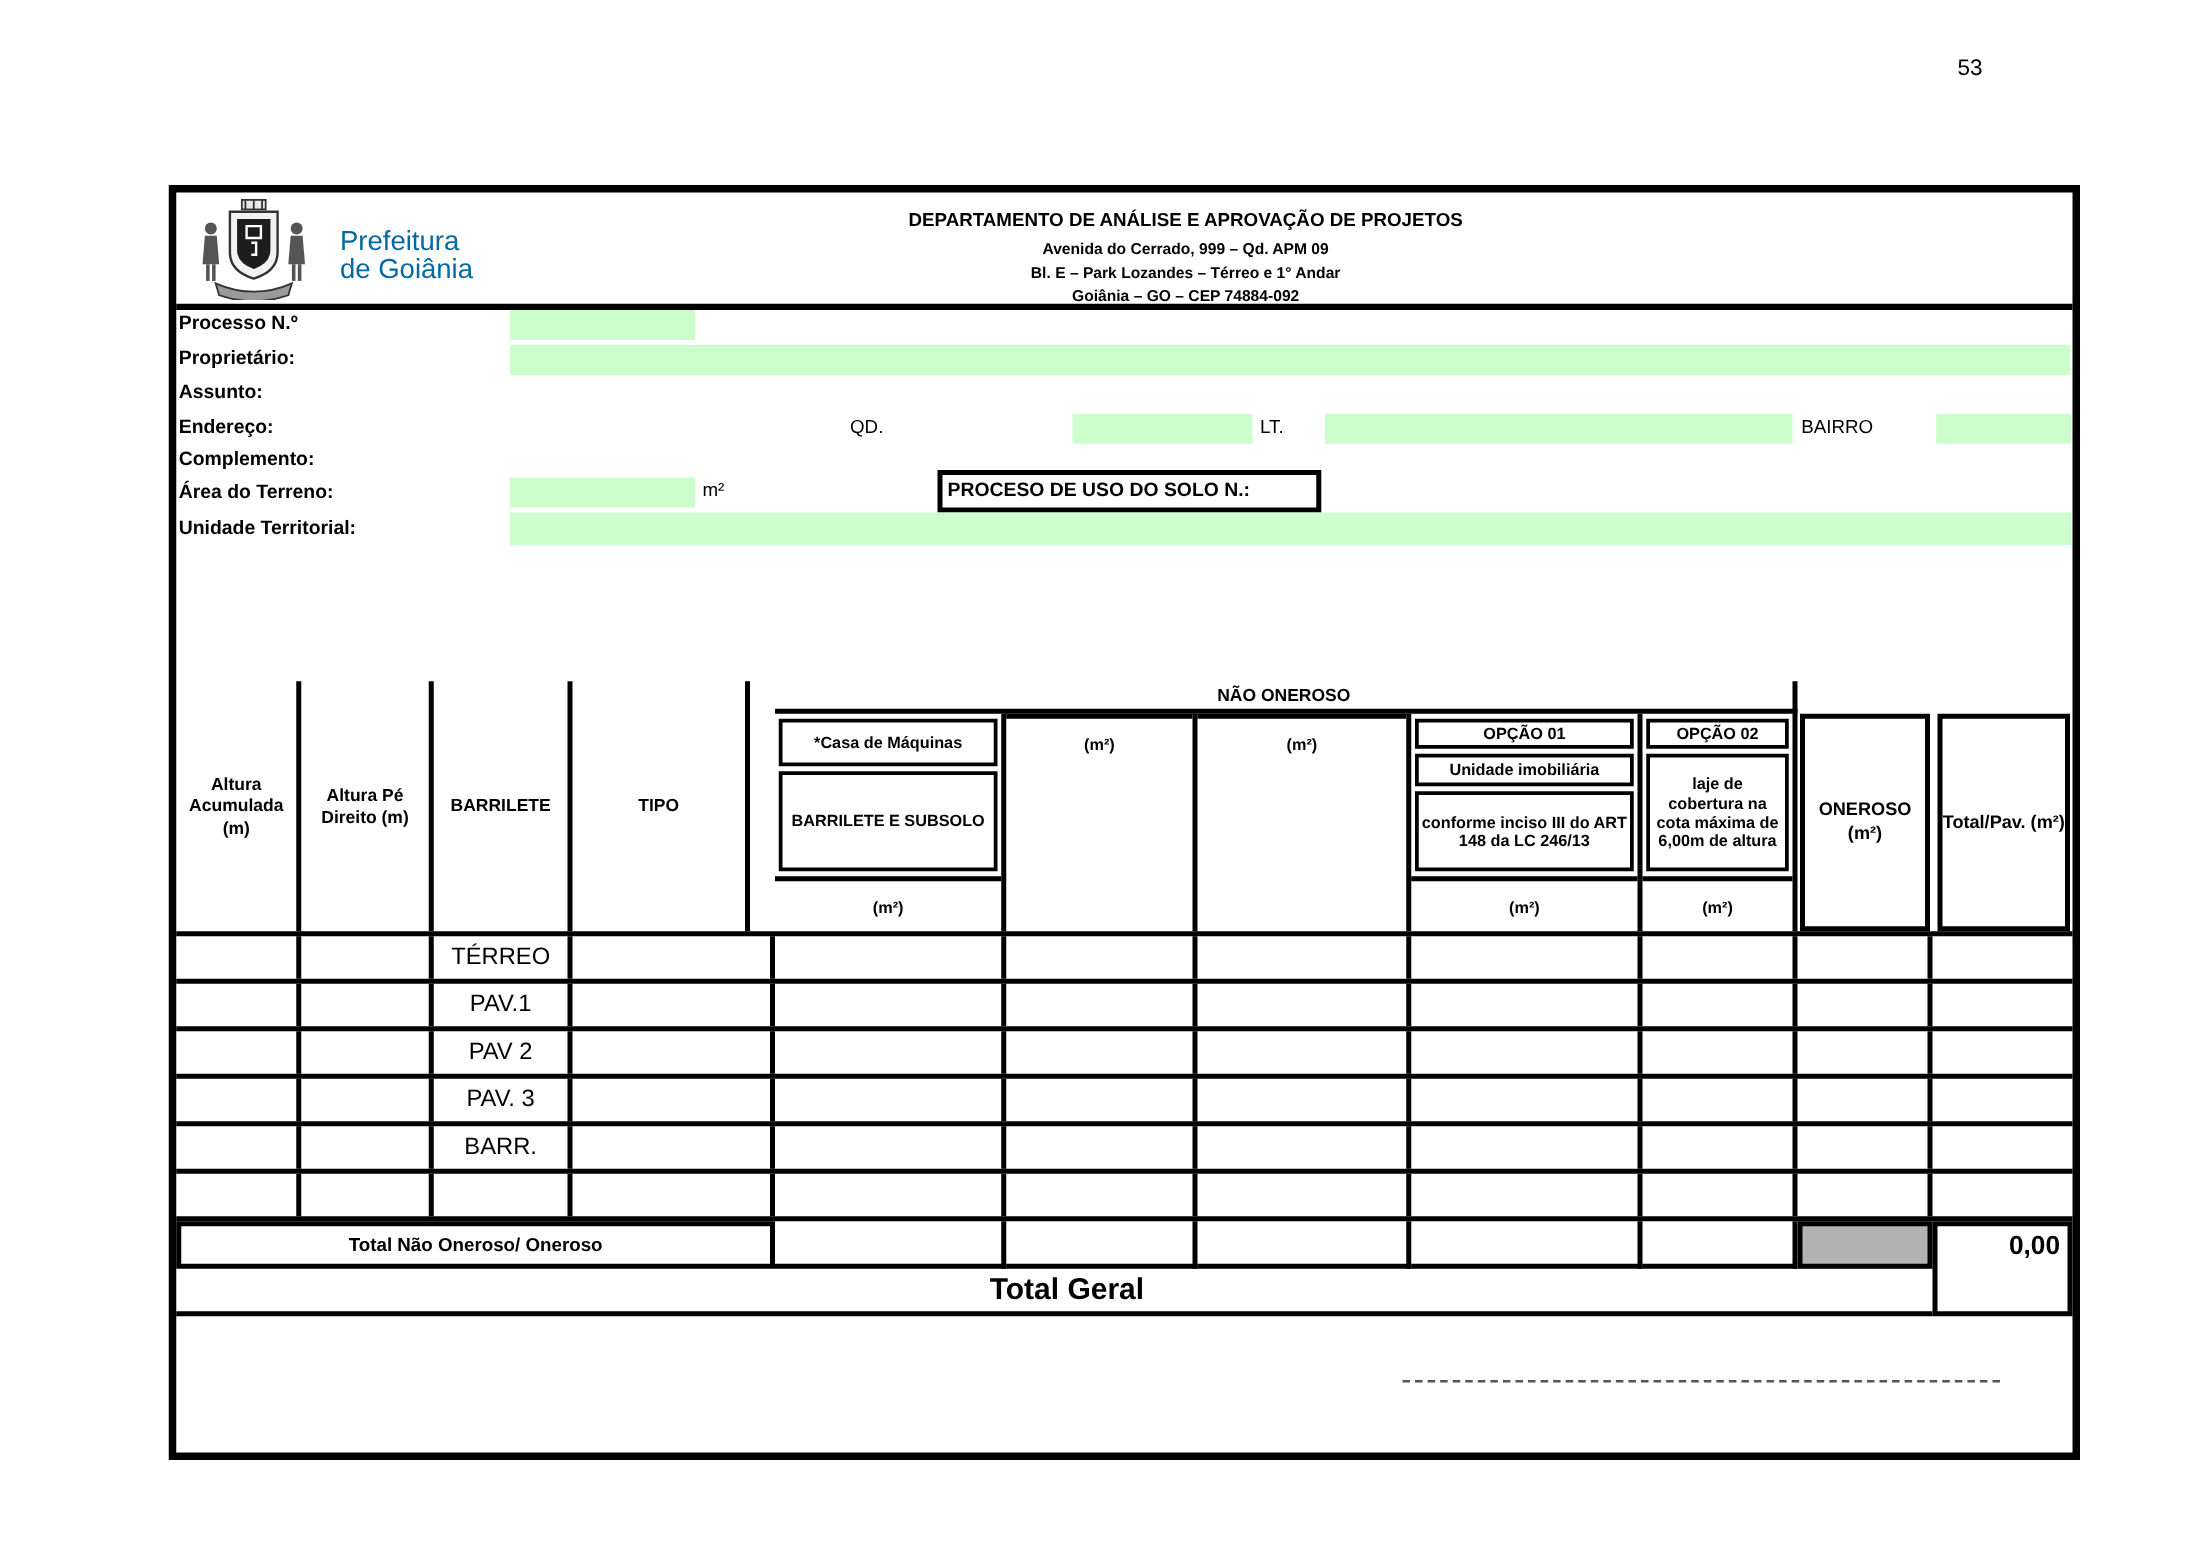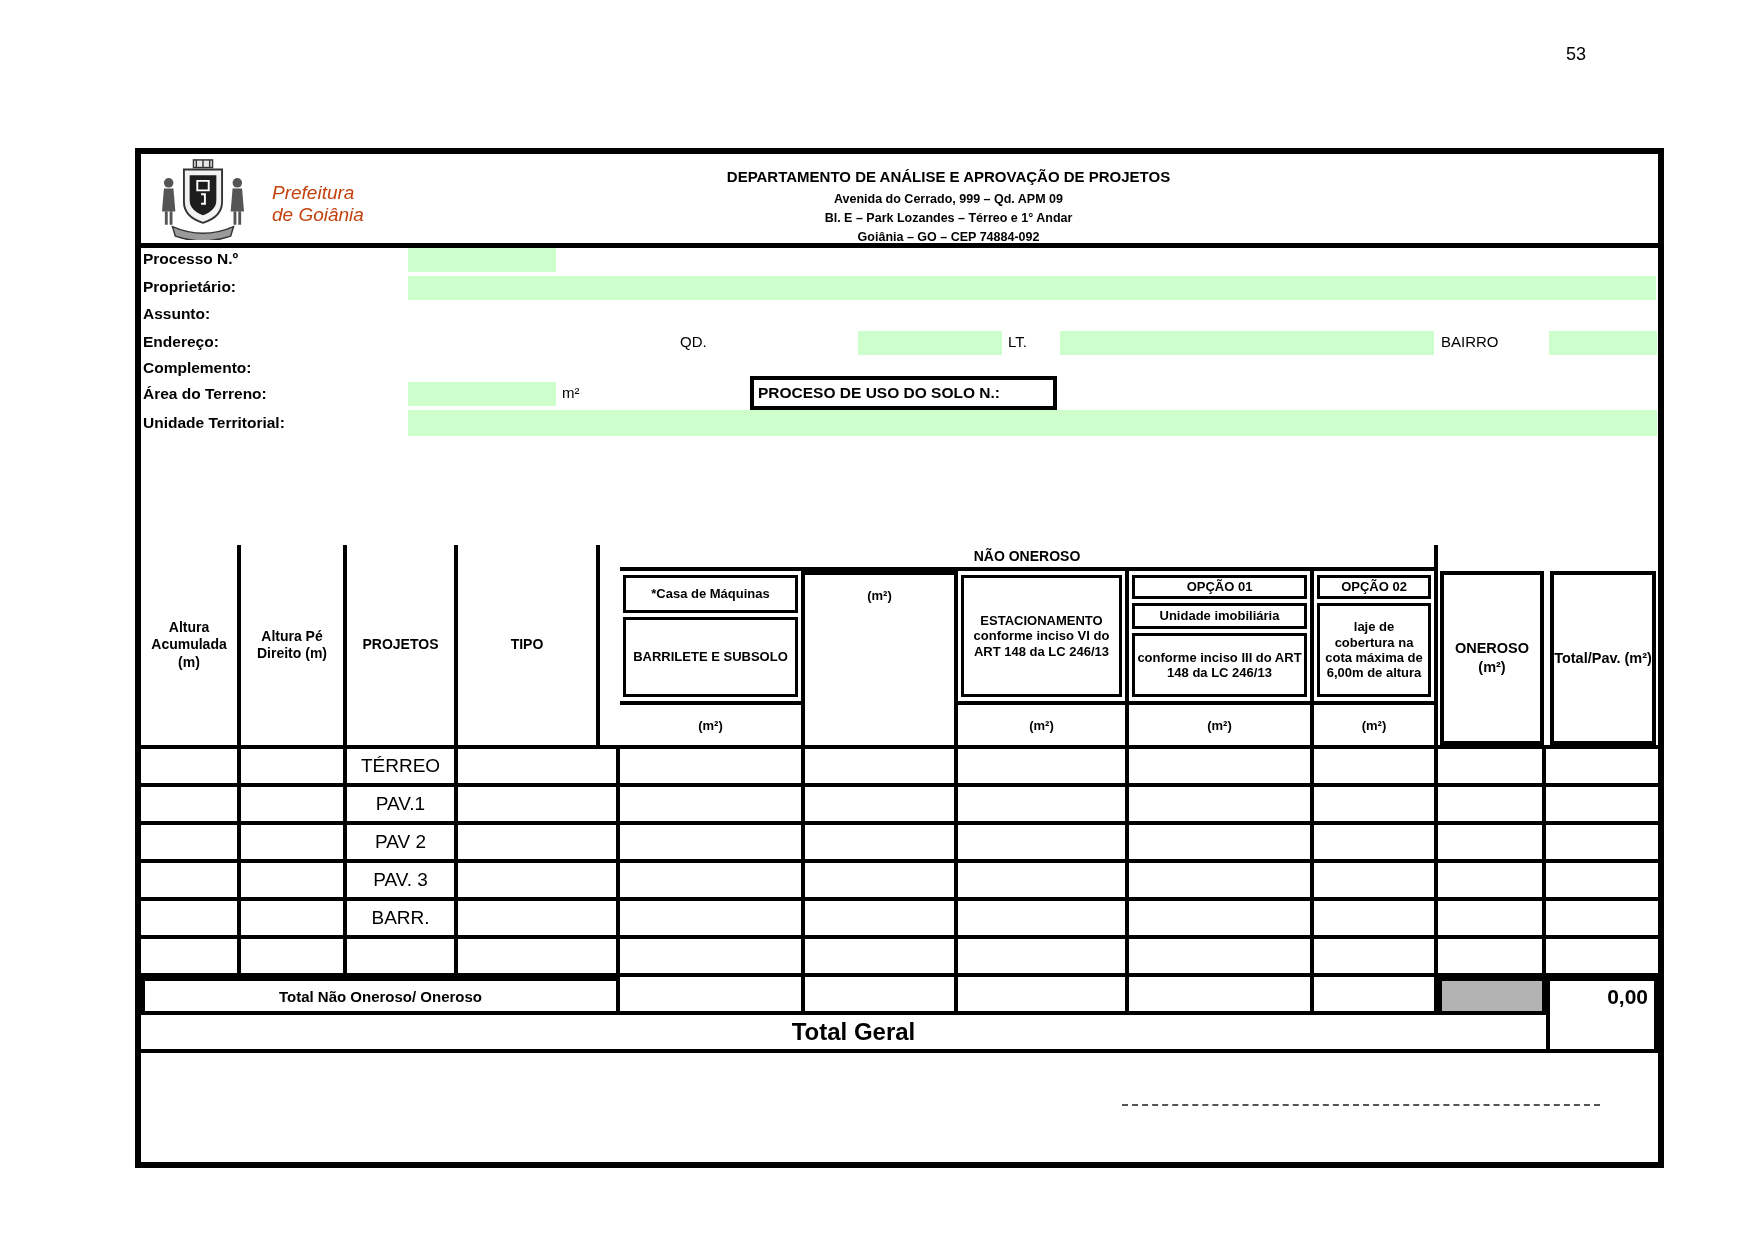--- a/index.html
+++ b/index.html
@@ -10,21 +10,21 @@
   }
   .pagenum { position:absolute; left:1566px; top:44px; font-size:18px; }
 
   .form {
     position:absolute; left:135px; top:148px; width:1529px; height:1020px;
     border:6px solid #000;
   }
   
   .sec-header { position:absolute; left:0; top:0; width:100%; height:94px; border-bottom:5px solid #000; }
   .logo { position:absolute; left:14px; top:4px; width:96px; height:82px; }
-  .orgname { position:absolute; left:131px; top:28px; font-size:19px; line-height:22px; color:#c2410c;font-style:italic; }
+  .orgname { position:absolute; left:131px; top:28px; font-size:22px; line-height:22px; color:#0369a1; }
   .dept { position:absolute; left:450px; top:14px; width:715px; text-align:center; font-weight:bold; }
   .dept .d1 { font-size:15px; margin-bottom:5px; }
   .dept .d2 { font-size:12.5px; line-height:19px; }
 
   
   .sec-fields { position:absolute; left:0; top:94px; width:100%; height:232px; }
   .flabel { position:absolute; left:2px; font-weight:bold; font-size:15.5px; white-space:nowrap; }
   .ftext  { position:absolute; font-size:15px; white-space:nowrap; }
   .green  { position:absolute; background:#ccffcc; }
   .solobox{ position:absolute; left:609px; top:128px; width:307px; height:34px;
@@ -155,41 +155,38 @@
       <div class="solobox">PROCESO DE USO DO SOLO N.:</div>
 
       <div class="flabel" style="top:166px">Unidade Territorial:</div>
       <div class="green" style="left:267px; top:162px; width:1249px; height:26px"></div>
     </div>
 
 
     <div class="sec-thead">
       <div class="hcell" style="left:0;     width:100px">Altura Acumulada (m)</div>
       <div class="hcell" style="left:100px; width:106px">Altura Pé Direito (m)</div>
-      <div class="hcell" style="left:206px; width:111px">PROJETOS</div>
+      <div class="hcell" style="left:206px; width:111px">BARRILETE</div>
       <div class="hcell" style="left:317px; width:142px">TIPO</div>
 
       <div class="band">NÃO ONEROSO</div>
 
       <div class="subcol" style="left:479px; width:185px">
         <div class="boxzone">
           <div class="hbox" style="height:38px">*Casa de Máquinas</div>
           <div class="hbox grow">BARRILETE E SUBSOLO</div>
         </div>
         <div class="m2row">(m²)</div>
       </div>
 
       <div class="subcol" style="left:664px; width:153px">
         <div class="m2row">(m²)</div>
       </div>
 
       <div class="subcol" style="left:817px; width:171px">
-        <div class="boxzone">
-          <div class="hbox grow">ESTACIONAMENTO conforme inciso VI do ART 148 da LC 246/13</div>
-        </div>
         <div class="m2row">(m²)</div>
       </div>
 
       <div class="subcol" style="left:988px; width:185px">
         <div class="boxzone">
           <div class="hbox" style="height:24px">OPÇÃO 01</div>
           <div class="hbox" style="height:26px">Unidade imobiliária</div>
           <div class="hbox grow">conforme inciso III do ART 148 da LC 246/13</div>
         </div>
         <div class="m2row">(m²)</div>

